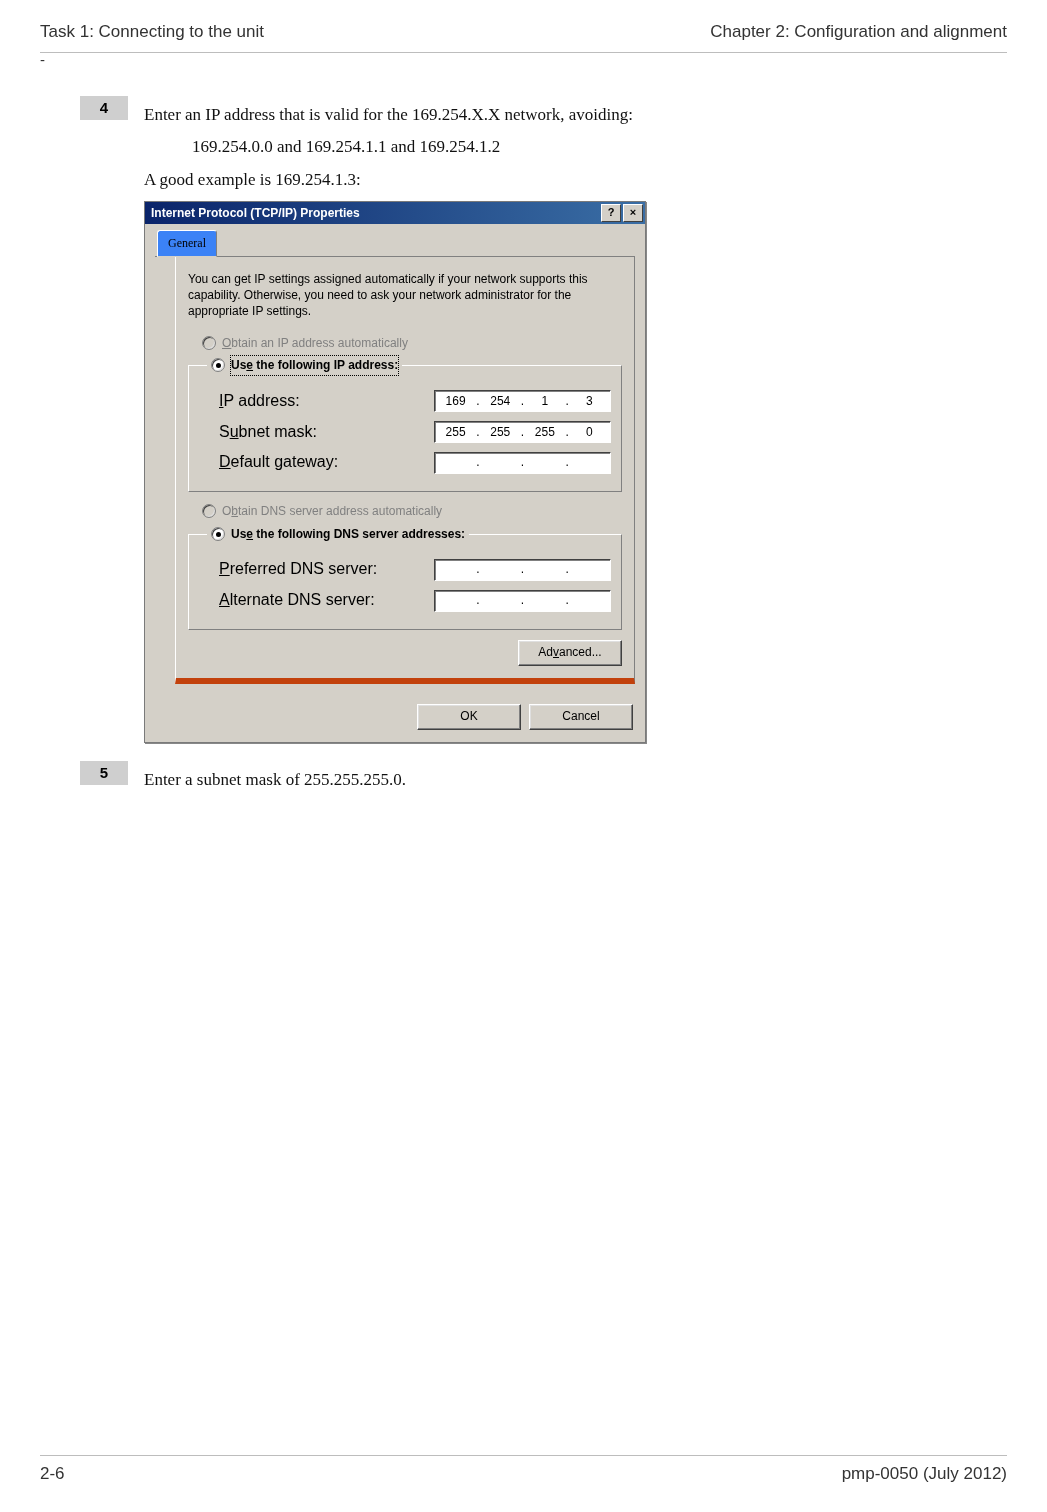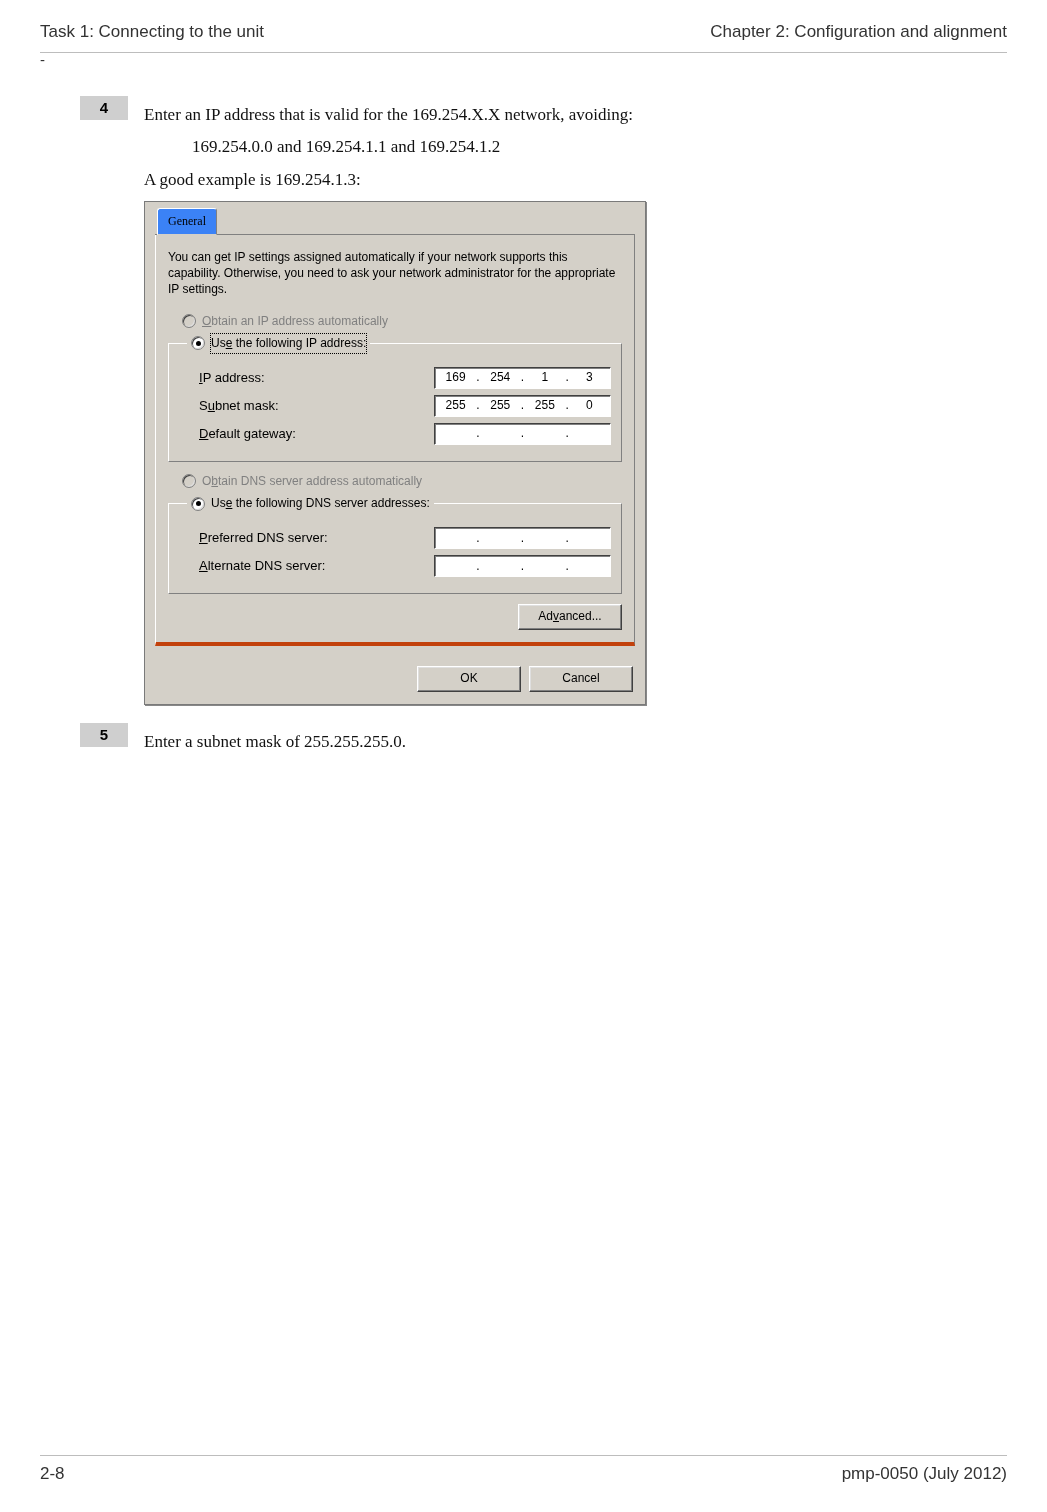--- a/index.html
+++ b/index.html
@@ -133,23 +133,24 @@
     position: relative;
     top: 1px;
     border-top-left-radius: 3px;
     border-top-right-radius: 3px;
     font-family: Liberation Serif, serif;
   }
   .tab-content {
     border-left: 1px solid #fff;
     border-top: none;
     border-right: 1px solid #808080;
-    border-bottom: 4px solid #c2410c;
+    border-bottom: 6px solid #c2410c;
     background: #d4d0c8;
     padding: 14px 12px 12px 12px;
+    margin-left: 20px;
   }
   .infotext {
     font-size: 12px;
     line-height: 1.35;
     margin-bottom: 14px;
   }
   .radio-row {
     display: flex;
     align-items: center;
     gap: 6px;
@@ -182,39 +183,40 @@
     border: 1px solid #808080;
     border-left-color: #fff;
     border-top-color: #fff;
     margin: 2px 0 10px 0;
     padding: 8px 10px 10px 10px;
     position: relative;
   }
   fieldset.group > legend {
     padding: 0;
     margin-left: 8px;
+    font-weight: bold;
   }
   fieldset.group > legend .radio-row {
     margin: 0;
     background: #d4d0c8;
     padding: 0 4px;
   }
   .dotted-focus {
     outline: 1px dotted #000;
     outline-offset: 0px;
   }
   .field-row {
     display: flex;
     align-items: center;
     justify-content: space-between;
     margin: 6px 0;
     padding-left: 20px;
   }
   .field-row label {
-    font-size: 13px;
+    font-size: 16px;
   }
   .u { text-decoration: underline; }
   .ip-input {
     display: flex;
     align-items: center;
     width: 175px;
     height: 20px;
     background: #fff;
     border: 1px solid #808080;
     border-top-color: #404040;
@@ -293,20 +295,27 @@
   <div class="steps">
 
     <div class="step-row">
       <div class="step-num">4</div>
       <div class="step-body">
         <p>Enter an IP address that is valid for the 169.254.X.X network, avoiding:</p>
         <p class="indent">169.254.0.0 and 169.254.1.1 and 169.254.1.2</p>
         <p>A good example is 169.254.1.3:</p>
 
         <div class="win-dialog">
+          <div class="titlebar">
+            <span>Internet Protocol (TCP/IP) Properties</span>
+            <div class="tbtns">
+              <div class="tbtn">?</div>
+              <div class="tbtn">×</div>
+            </div>
+          </div>
           <div class="dlg-body">
             <div class="tab-strip">
               <div class="tab">General</div>
             </div>
             <div class="tab-content">
               <div class="infotext">You can get IP settings assigned automatically if your network supports this capability. Otherwise, you need to ask your network administrator for the appropriate IP settings.</div>
 
               <div class="radio-row disabled">
                 <span class="radio disabled"></span>
                 <span><span class="u">O</span><span>btain an IP address automatically</span></span>
@@ -422,17 +431,17 @@
       <div class="step-body">
         <p>Enter a subnet mask of 255.255.255.0.</p>
       </div>
     </div>
 
   </div>
 
   <div class="page-footer">
     <hr>
     <div class="frow">
-      <span>2-8</span>
+      <span>2-6</span>
       <span>pmp-0050 (July 2012)</span>
     </div>
   </div>
 </div>
 
 </body></html>

